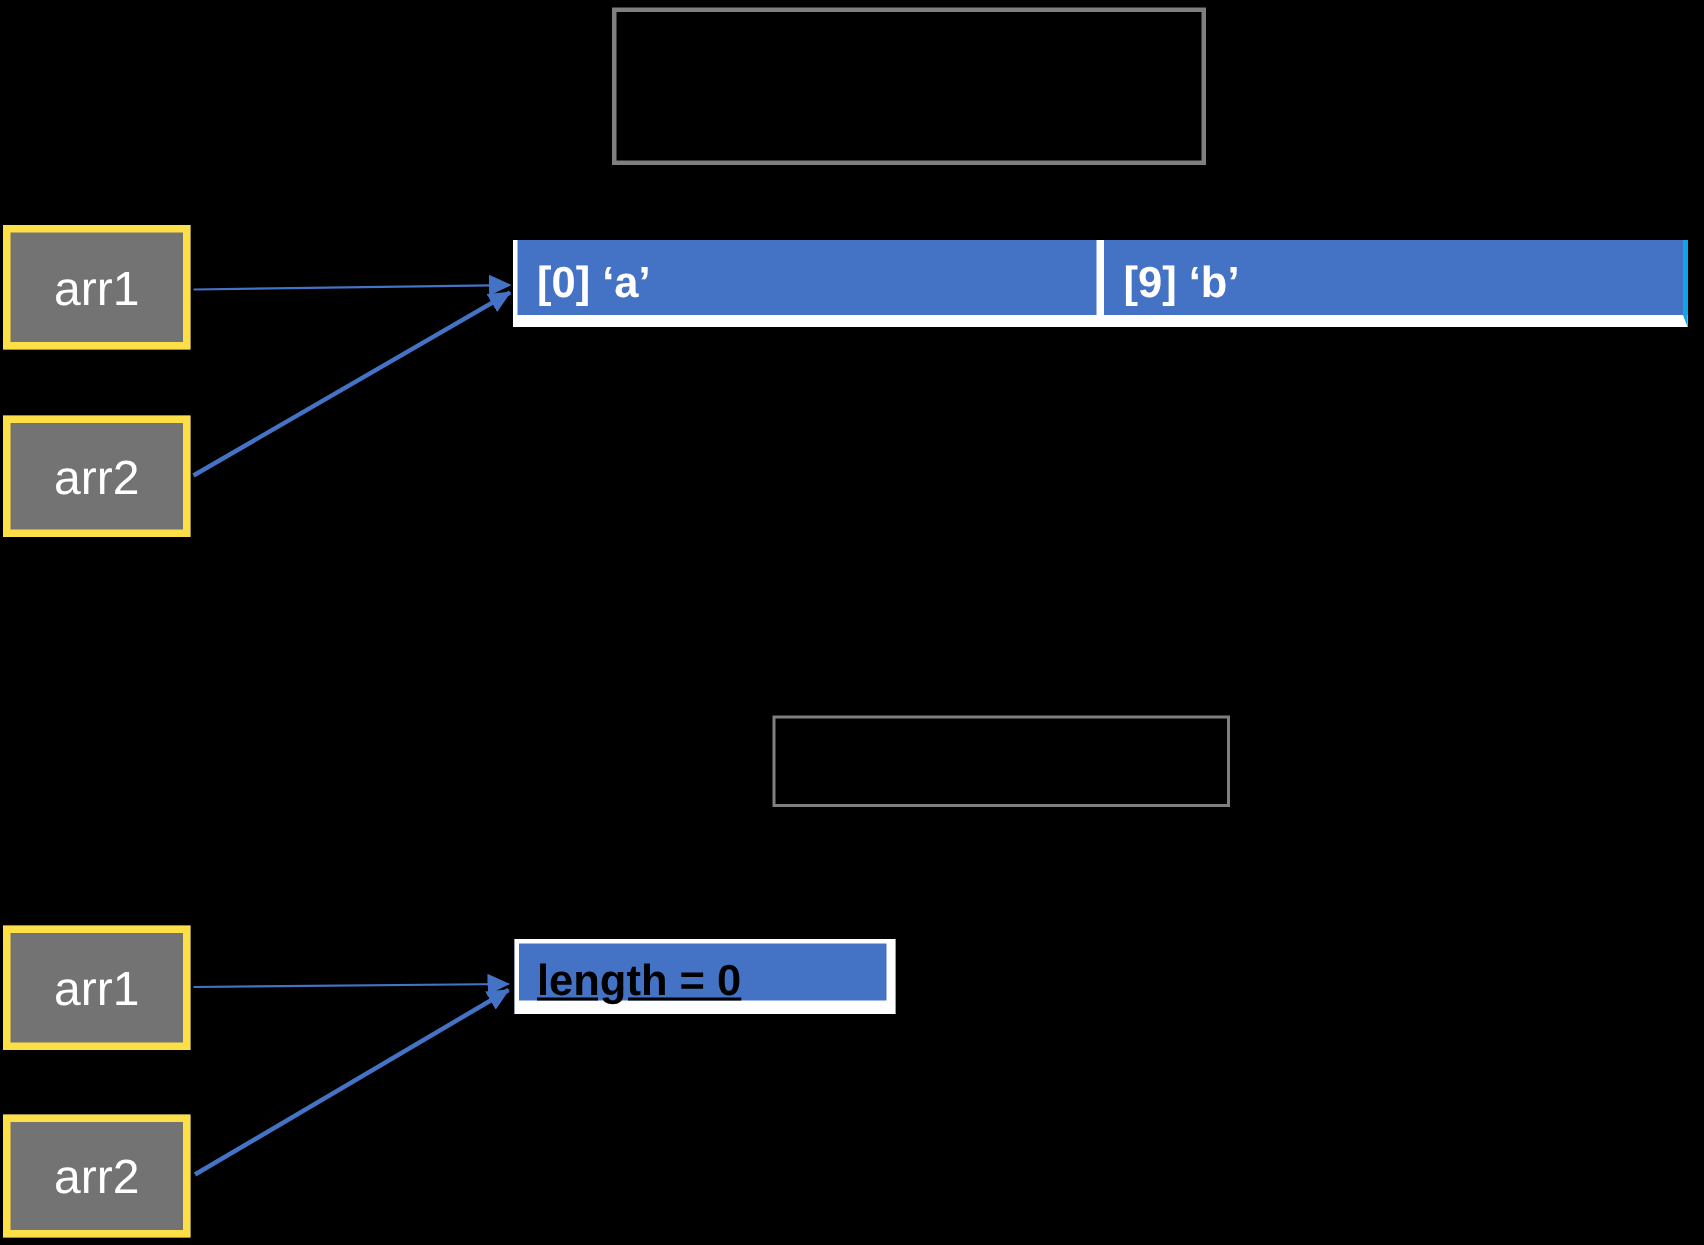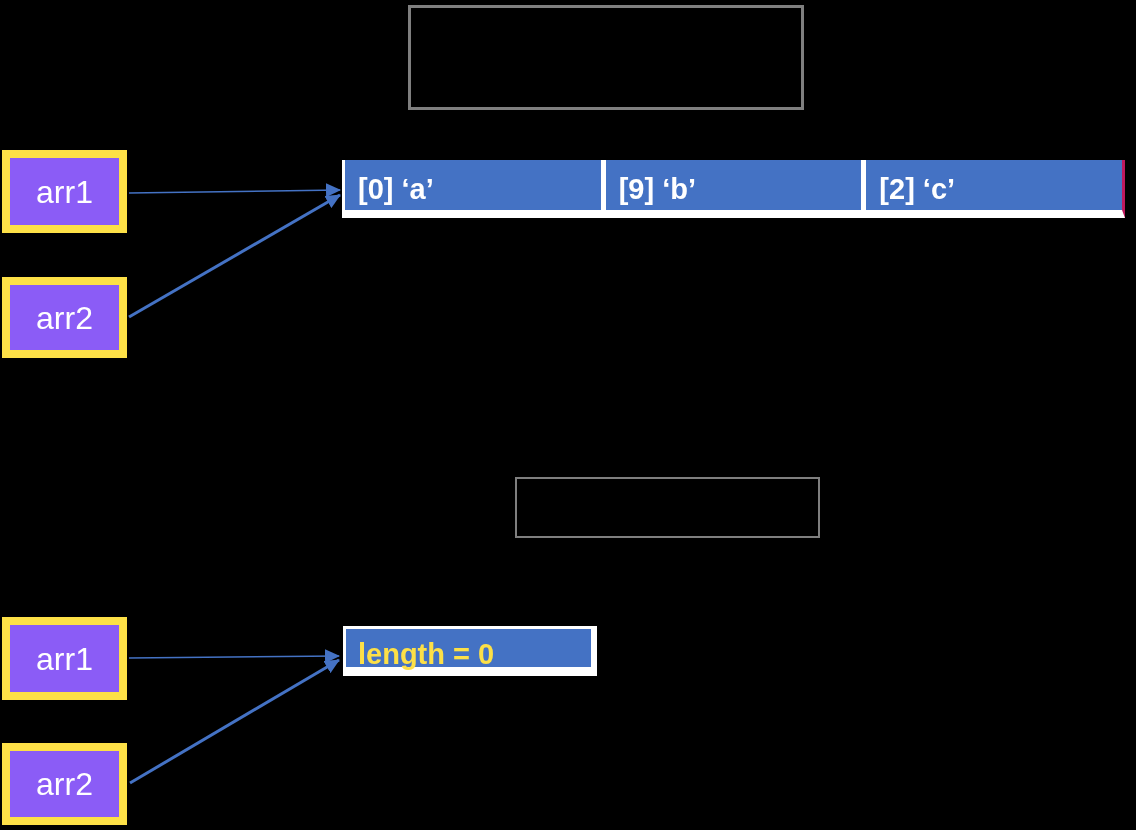--- a/index.html
+++ b/index.html
@@ -9,66 +9,65 @@
     font-family:"Liberation Sans", sans-serif;
   }
   .abs{position:absolute;box-sizing:border-box;}
 
   
   .note-box{border:3px solid #7f7f7f;background:#000;color:#000;}
   .note-box.small{border-width:2px;}
 
   
   .pointer-box{
-    background:#8b5cf6;border:8px solid #fde047;
+    background:#737373;border:5px solid #fde047;
     color:#ffffff;font-size:32px;line-height:1;
     display:flex;align-items:center;justify-content:center;
   }
 
   
   .array-bar{
     left:342px;top:160px;width:783px;height:58px;
     background:#ffffff;display:flex;gap:5px;
-    border-left:3px solid #ffffff;border-right:3px solid #be185d;
+    border-left:3px solid #ffffff;border-right:3px solid #0ea5e9;
     border-bottom:8px solid #ffffff;
   }
   .array-cell{
     flex:1;background:#4472C4;color:#ffffff;
     font-weight:bold;font-size:29px;line-height:58px;
     padding-left:13px;white-space:pre;overflow:hidden;
   }
 
   
   .length-box{
     left:343px;top:626px;width:254px;height:50px;
-    background:#4472C4;color:#fde047;
+    background:#4472C4;color:#000000;
     border:3px solid #ffffff;border-right:6px solid #ffffff;border-bottom:9px solid #ffffff;
     font-weight:bold;font-size:29px;line-height:50px;
-    padding-left:12px;white-space:pre;
+    padding-left:12px;white-space:pre;text-decoration:underline;
   }
 
   svg.arrow-layer{position:absolute;left:0;top:0;pointer-events:none;}
 </style>
 </head>
 <body>
 
 <div class="abs note-box" style="left:408px;top:5px;width:396px;height:105px;"></div>
 
 <div class="abs pointer-box" style="left:2px;top:150px;width:125px;height:83px;">
   <span>arr1</span>
 </div>
 
 <div class="abs pointer-box" style="left:2px;top:277px;width:125px;height:81px;">
   <span>arr2</span>
 </div>
 
 <div class="abs array-bar">
   <div class="array-cell">[0] ‘a’</div>
   <div class="array-cell">[9] ‘b’</div>
-  <div class="array-cell">[2] ‘c’</div>
 </div>
 
 <div class="abs note-box small" style="left:515px;top:477px;width:305px;height:61px;"></div>
 
 <div class="abs pointer-box" style="left:2px;top:617px;width:125px;height:83px;">
   <span>arr1</span>
 </div>
 
 <div class="abs pointer-box" style="left:2px;top:743px;width:125px;height:82px;">
   <span>arr2</span>

